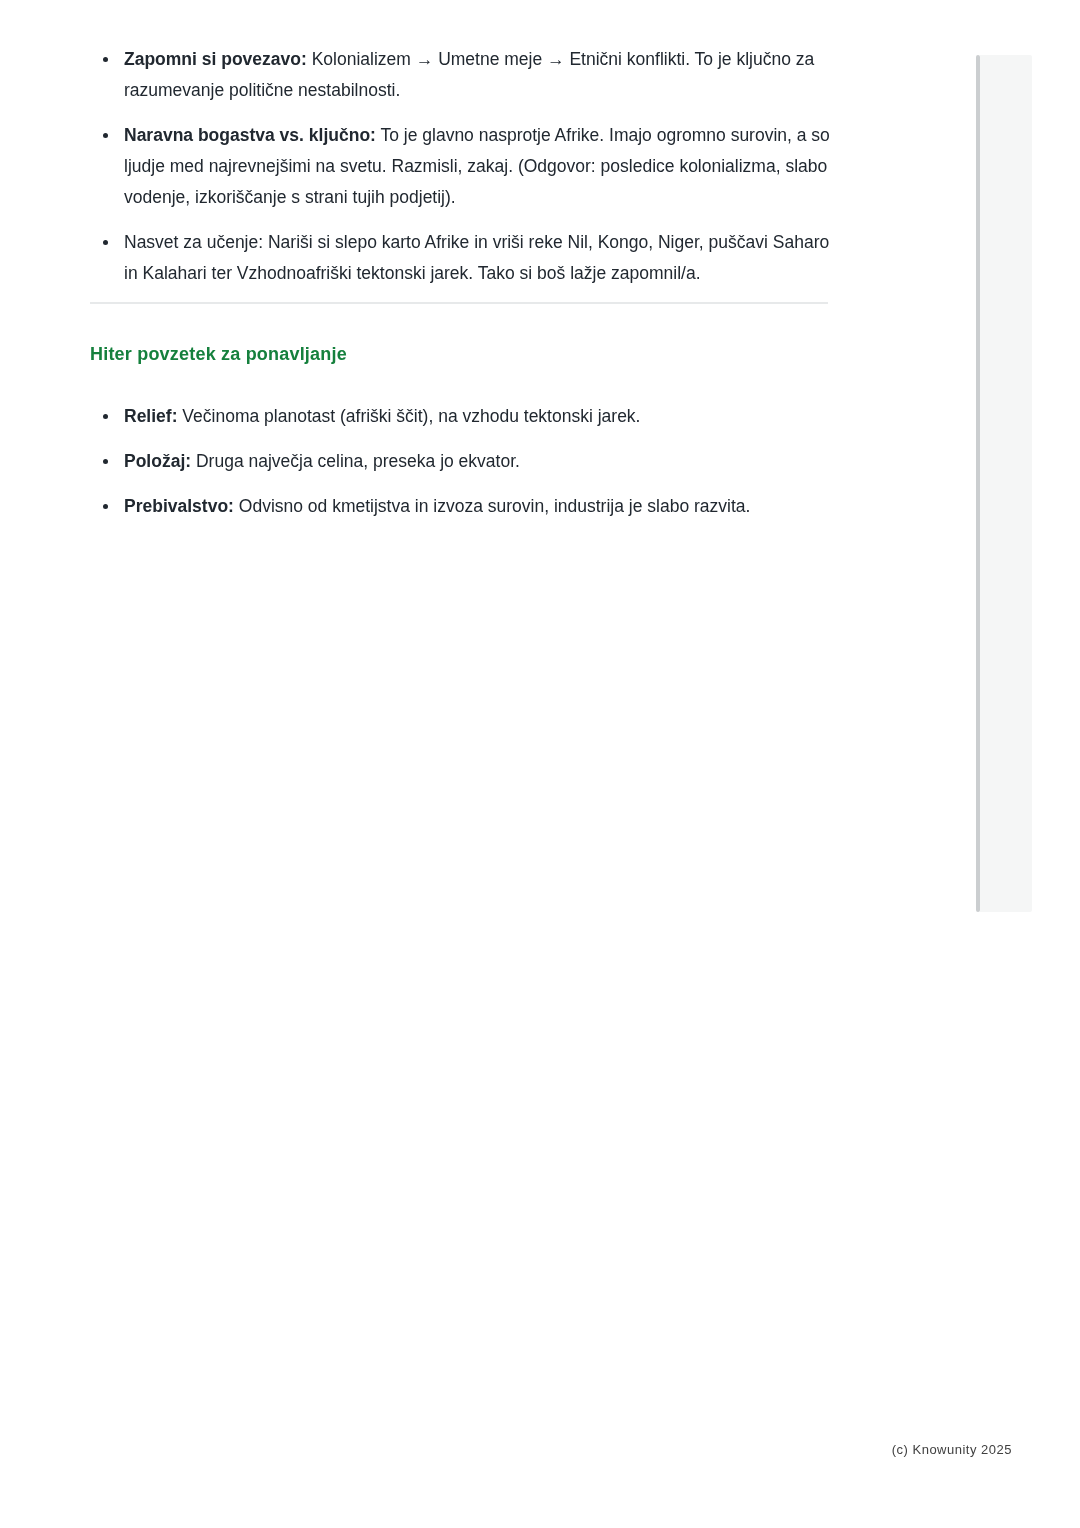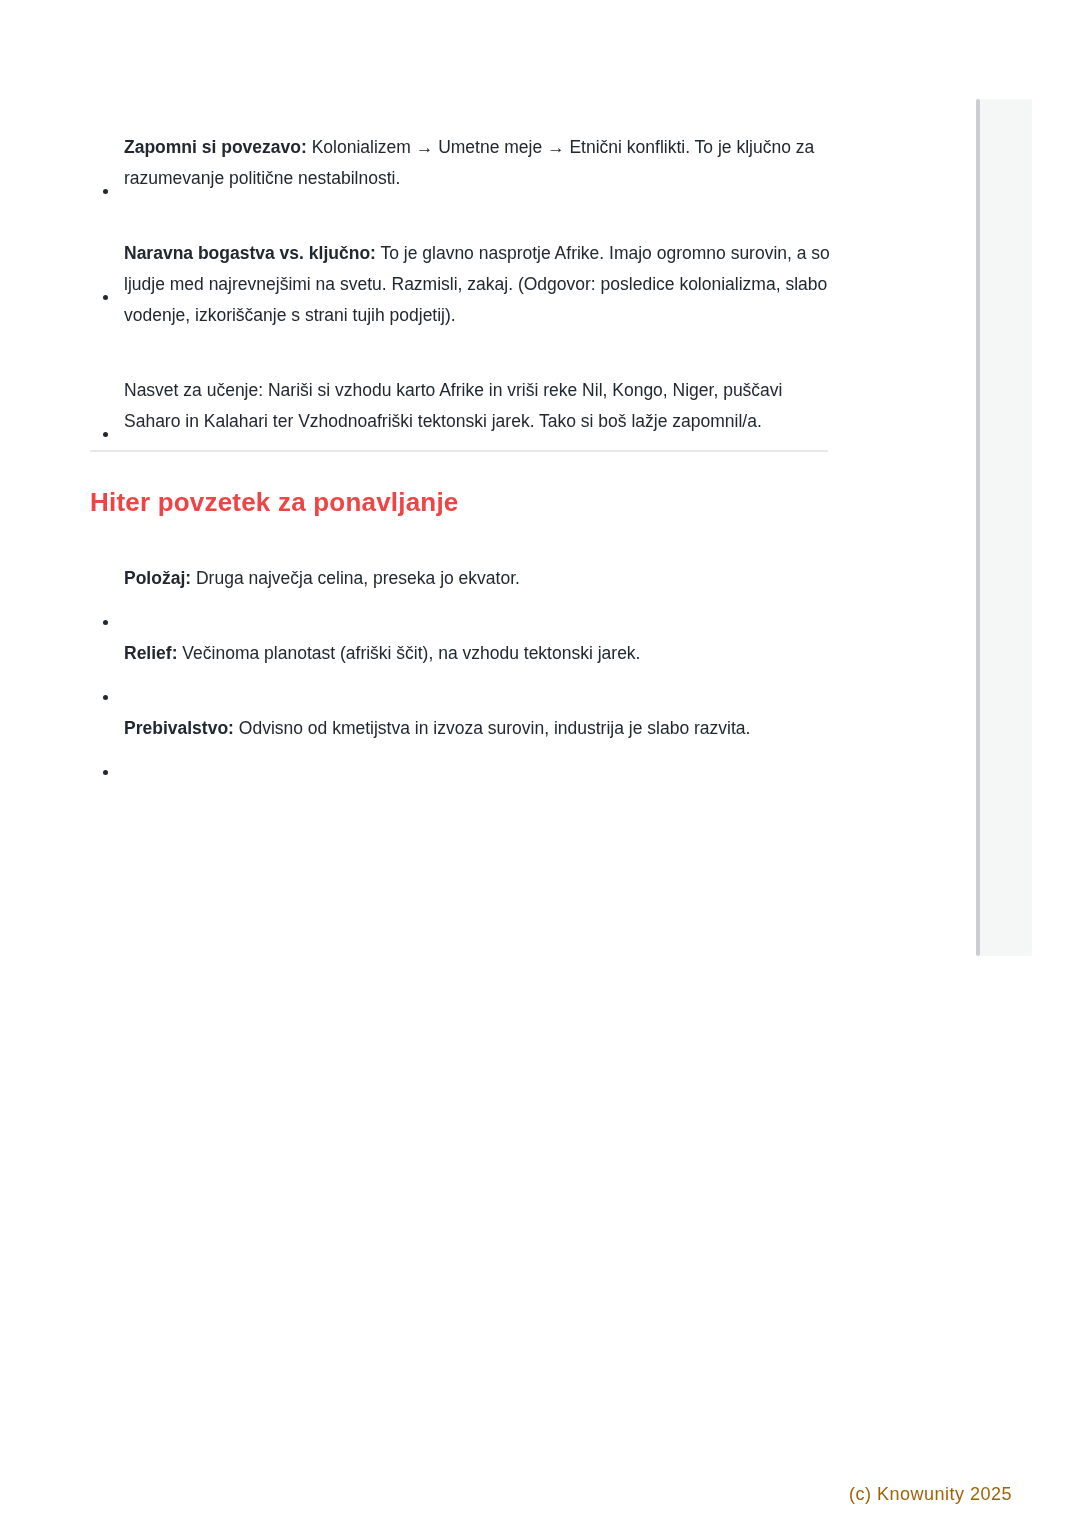--- a/index.html
+++ b/index.html
@@ -1,15 +1,15 @@
 <!DOCTYPE html>
 <html><head>
 <meta charset="utf-8">
 <style>
-  * { box-sizing: border-box; margin-top: 44px; }
+  * { box-sizing: border-box; }
   html, body { margin: 0; padding: 0; }
   body {
     width: 1080px;
     height: 1528px;
     position: relative;
     background: #ffffff;
     font-family: "Liberation Sans", sans-serif;
     color: #212830;
     overflow: hidden;
   }
@@ -43,24 +43,24 @@
   }
   .lead-bold { font-weight: 700; }
   .lead-italic { }
   .divider {
     border: none;
     border-top: 2px solid #e7e9ea;
     margin: 13px 0 0 0;
     width: 738px;
   }
   .section-heading {
-    font-size: 26px;
+    font-size: 18px;
     line-height: 33px;
     font-weight: 700;
-    color: #ef4444;
+    color: #15803d;
     letter-spacing: 0.2px;
     margin: 34px 0 30px 0;
   }
   .scroll-thumb {
     position: absolute;
     left: 976px;
     top: 55px;
     width: 4px;
     height: 857px;
     background: #cbced0;
@@ -72,23 +72,23 @@
     top: 55px;
     width: 52px;
     height: 857px;
     background: #f5f6f6;
     border-radius: 0 2px 2px 0;
   }
   .footer {
     position: absolute;
     top: 1441px;
     right: 68px;
-    font-size: 18px;
+    font-size: 13px;
     line-height: 18px;
-    color: #a16207;
+    color: #404040;
     letter-spacing: 0.5px;
   }
 </style>
 </head>
 <body>
 
 <div class="page">
 
   <ul class="note-list">
     <li>
@@ -97,38 +97,38 @@
       <span>Kolonializem → Umetne meje → Etnični konflikti. To je ključno za razumevanje politične nestabilnosti.</span>
     </li>
     <li>
       <span class="marker"></span>
       <span class="lead-bold">Naravna bogastva vs. ključno:</span>
       <span>To je glavno nasprotje Afrike. Imajo ogromno surovin, a so ljudje med najrevnejšimi na svetu. Razmisli, zakaj. (Odgovor: posledice kolonializma, slabo vodenje, izkoriščanje s strani tujih podjetij).</span>
     </li>
     <li>
       <span class="marker"></span>
       <span class="lead-italic">Nasvet za učenje:</span>
-      <span>Nariši si vzhodu karto Afrike in vriši reke Nil, Kongo, Niger, puščavi Saharo in Kalahari ter Vzhodnoafriški tektonski jarek. Tako si boš lažje zapomnil/a.</span>
+      <span>Nariši si slepo karto Afrike in vriši reke Nil, Kongo, Niger, puščavi Saharo in Kalahari ter Vzhodnoafriški tektonski jarek. Tako si boš lažje zapomnil/a.</span>
     </li>
   </ul>
 
   <hr class="divider">
 
   <h2 class="section-heading">Hiter povzetek za ponavljanje</h2>
 
   <ul class="note-list">
     <li>
       <span class="marker"></span>
-      <span class="lead-bold">Položaj:</span>
-      <span>Druga največja celina, preseka jo ekvator.</span>
+      <span class="lead-bold">Relief:</span>
+      <span>Večinoma planotast (afriški ščit), na vzhodu tektonski jarek.</span>
     </li>
     <li>
       <span class="marker"></span>
-      <span class="lead-bold">Relief:</span>
-      <span>Večinoma planotast (afriški ščit), na vzhodu tektonski jarek.</span>
+      <span class="lead-bold">Položaj:</span>
+      <span>Druga največja celina, preseka jo ekvator.</span>
     </li>
     <li>
       <span class="marker"></span>
       <span class="lead-bold">Prebivalstvo:</span>
       <span>Odvisno od kmetijstva in izvoza surovin, industrija je slabo razvita.</span>
     </li>
   </ul>
 
 </div>
 

